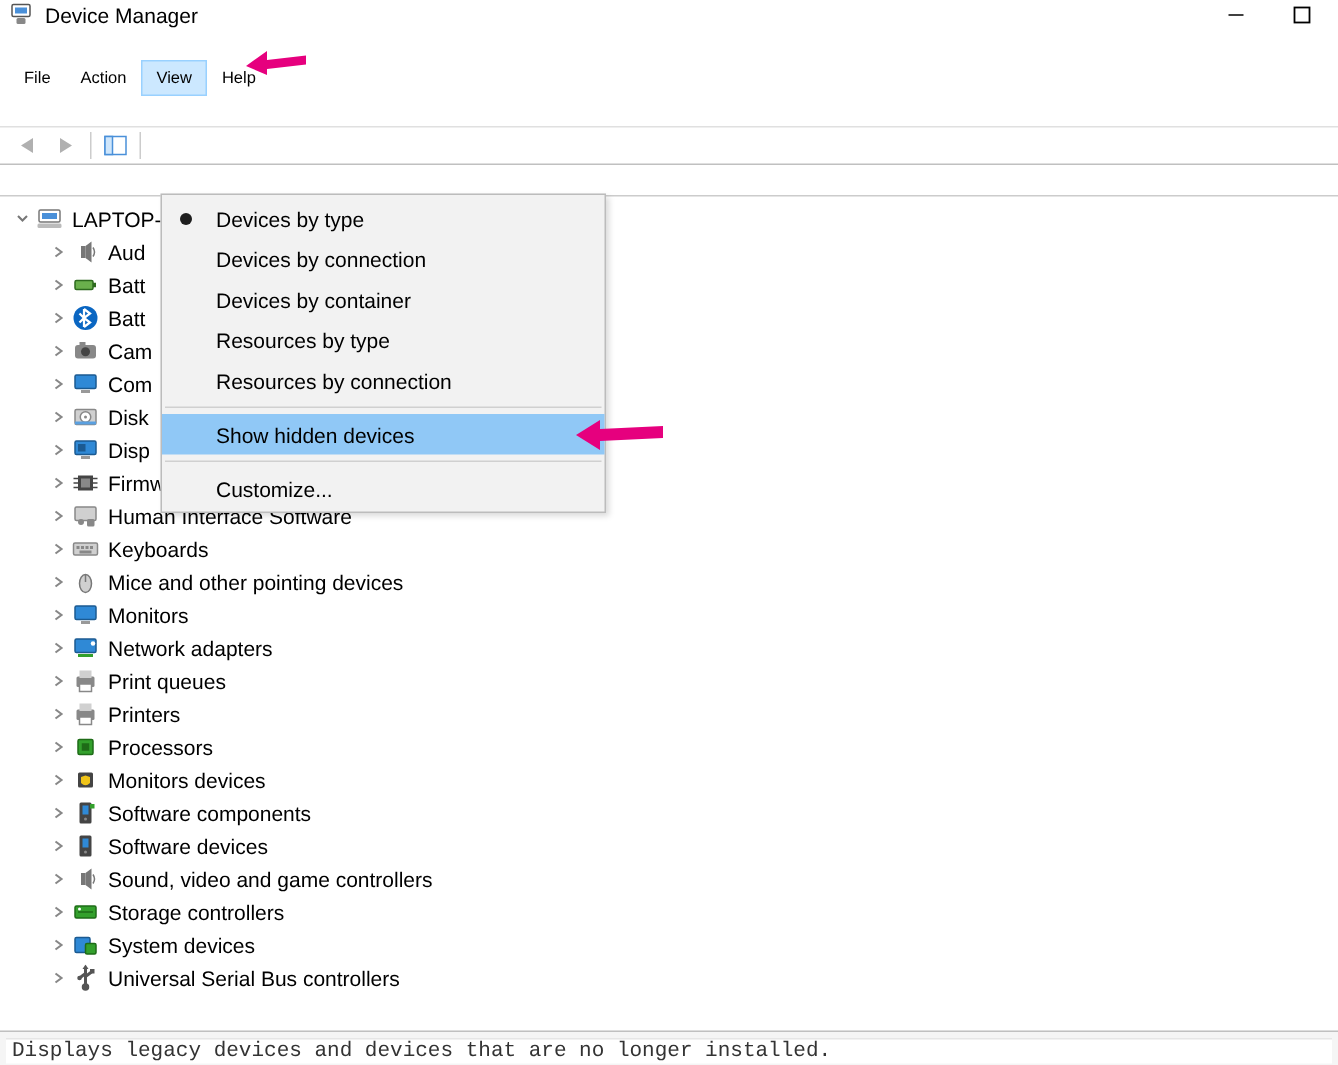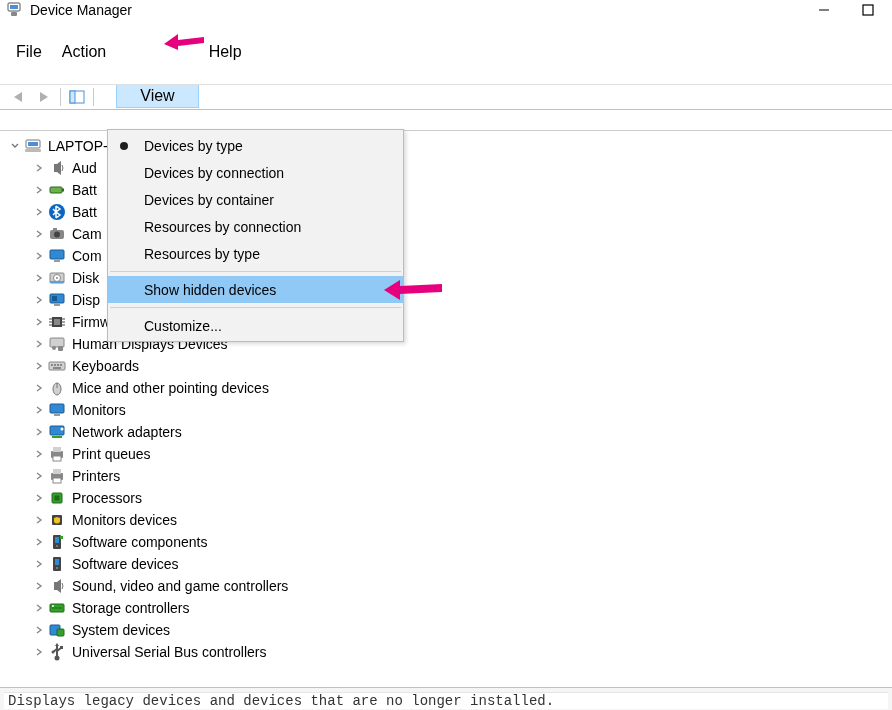--- a/index.html
+++ b/index.html
@@ -6,22 +6,22 @@
   html, body { margin:0; padding:0; font-family: "Segoe UI", Tahoma, sans-serif; font-size:14px; color:#000; background:#fff; }
   .window { width:892px; height:710px; display:flex; flex-direction:column;gap:20px; }
   
   .titlebar { display:flex; align-items:center; height:30px; padding:0 6px; }
   .titlebar .app-icon { width:16px; height:16px; margin-right:8px; display:flex; align-items:center; justify-content:center; }
   .titlebar .title { font-size:14px; color:#000; flex:1; }
   .titlebar .win-controls { display:flex; gap:24px; padding-right:8px; }
   .win-btn { width:20px; height:20px; display:flex; align-items:center; justify-content:center; font-family: "Segoe UI Symbol"; font-size:12px; }
   
   .menubar { display:flex; height:24px; padding:0 6px; }
-  .menubar .menuitem { padding:2px 10px; font-size:16px; height:24px; line-height:20px; cursor:default; }
-  .menubar .menuitem.open { background:#cce8ff; border:1px solid #99d1ff; padding:1px 23px;margin-top:44px; }
+  .menubar .menuitem { padding:2px 10px; font-size:11px; height:24px; line-height:20px; cursor:default; }
+  .menubar .menuitem.open { background:#cce8ff; border:1px solid #99d1ff; padding:1px 9px; }
   
   .toolbar { display:flex; align-items:center; height:28px; padding:0 6px; border-top:1px solid #e0e0e0; border-bottom:1px solid #c0c0c0; gap:2px; }
   .tool-btn { width:24px; height:24px; display:flex; align-items:center; justify-content:center; border:1px solid transparent; }
   .tool-sep { width:1px; height:18px; background:#ccc; margin:0 2px; }
   
   .tree-container { flex:1; overflow:auto; border-top:1px solid #ccc; padding:4px 8px 4px 4px; position:relative; }
   .tree { font-size:14px; }
   .node { display:flex; align-items:center; height:22px; gap:2px; white-space:nowrap; }
   .node .arrow { width:14px; height:14px; display:flex; align-items:center; justify-content:center; color:#777; font-size:10px; cursor:default; }
   .node .device-icon { width:18px; height:18px; display:flex; align-items:center; justify-content:center; margin-right:4px; }
@@ -112,24 +112,24 @@
         <span class="radio-dot"></span>
         <span>Devices by type</span>
       </div>
       <div class="mitem">
         <span>Devices by connection</span>
       </div>
       <div class="mitem">
         <span>Devices by container</span>
       </div>
       <div class="mitem">
+        <span>Resources by type</span>
+      </div>
+      <div class="mitem">
         <span>Resources by connection</span>
-      </div>
-      <div class="mitem">
-        <span>Resources by type</span>
       </div>
       <div class="sep"></div>
       <div class="mitem highlighted">
         <span>Show hidden devices</span>
       </div>
       <div class="sep"></div>
       <div class="mitem">
         <span>Customize...</span>
       </div>
     </div>
@@ -287,21 +287,21 @@
                   <polyline points="3,2 7,5 3,8" fill="none" stroke="#888" stroke-width="1.4"></polyline>
                 </svg>
               </span>
               <span class="device-icon">
                 <svg width="18" height="18" viewBox="0 0 18 18">
                   <rect x="2" y="3" width="14" height="9" rx="1" fill="#d0d0d0" stroke="#888"></rect>
                   <circle cx="6" cy="13" r="2" fill="#888"></circle>
                   <rect x="10" y="11" width="5" height="5" rx="1" fill="#888"></rect>
                 </svg>
               </span>
-              <span class="label">Human Displays Devices</span>
+              <span class="label">Human Interface Software</span>
             </div>
             <div class="node indent-1">
               <span class="arrow">
                 <svg width="10" height="10">
                   <polyline points="3,2 7,5 3,8" fill="none" stroke="#888" stroke-width="1.4"></polyline>
                 </svg>
               </span>
               <span class="device-icon">
                 <svg width="18" height="18" viewBox="0 0 18 18">
                   <rect x="1" y="5" width="16" height="8" rx="1" fill="#d0d0d0" stroke="#888"></rect>

